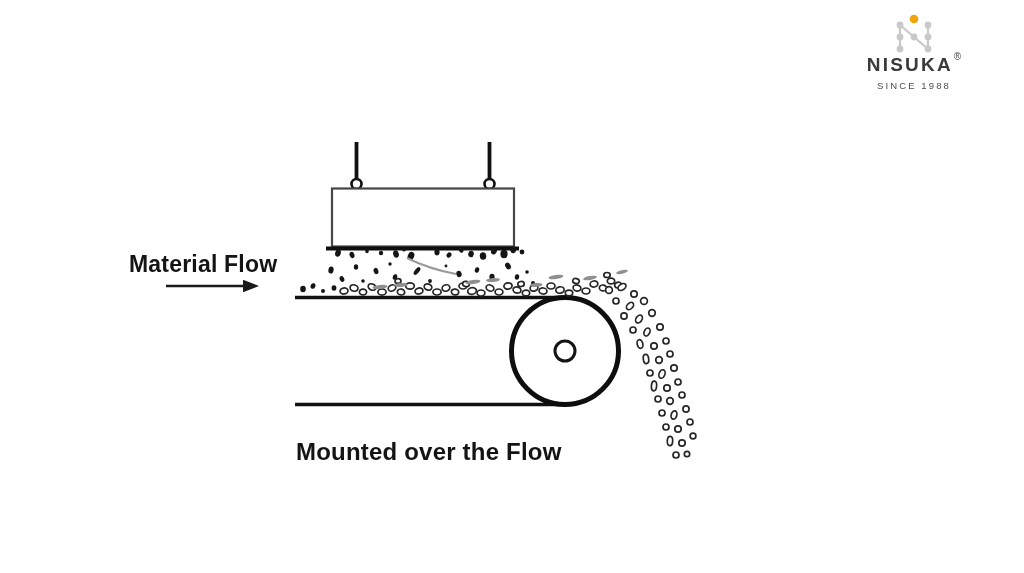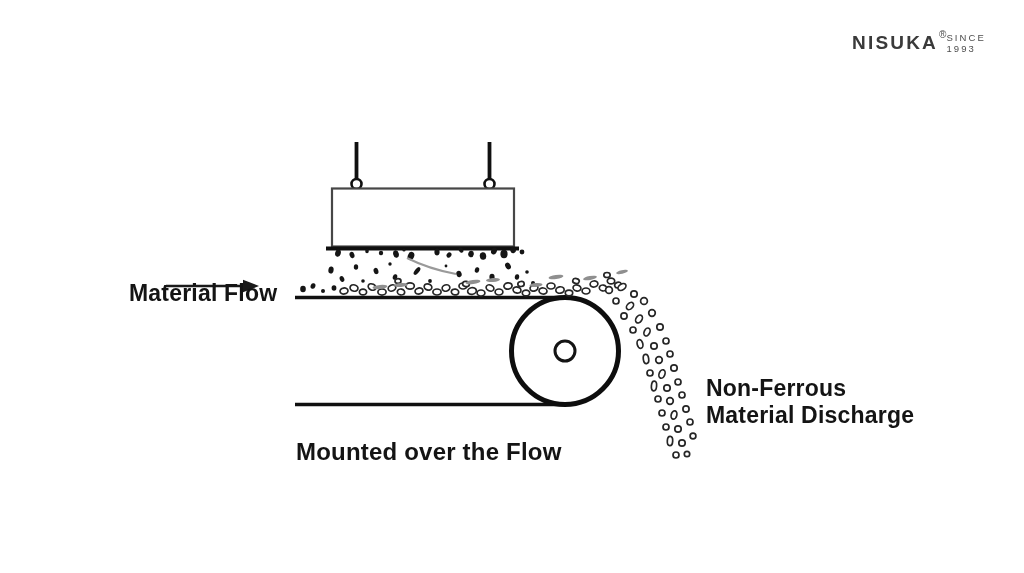--- a/index.html
+++ b/index.html
@@ -2,26 +2,26 @@
 <html><head>
 <meta charset="utf-8">
 <style>
   html, body { margin:0; padding:0; background:#ffffff; }
   body { width:1024px; height:573px; overflow:hidden;
          font-family:"Liberation Sans", sans-serif; }
   .stage { position:relative; width:1024px; height:573px; background:#ffffff; }
   svg.art { position:absolute; left:0; top:0; }
 
   .label { position:absolute; font-weight:700; color:#141414; white-space:nowrap; }
-  .material-flow { left:129px; top:251px; font-size:23px; letter-spacing:0.2px;margin-top:29px; }
+  .material-flow { left:129px; top:251px; font-size:23px; letter-spacing:0.2px; }
   .mounted       { left:296px; top:438px; font-size:24px; letter-spacing:0.2px; }
   .discharge     { left:706px; top:375px; font-size:23px; line-height:27px; letter-spacing:0.2px; }
 
   .logo { position:absolute; left:852px; top:13px; width:124px;
-          display:flex; flex-direction:row; align-items:flex-end; }
+          display:flex; flex-direction:column; align-items:center; }
   .logo .mark { display:block; margin-bottom:1px; }
   .brand-row { display:flex; align-items:flex-start; color:#3a3a3a; }
   .brand { font-size:19px; font-weight:600; letter-spacing:2.2px; color:#3a3a3a; }
   .reg   { font-size:10px; font-weight:400; color:#4a4a4a; position:relative; top:-3px; margin-left:1px; }
   .tagline { font-size:9.5px; font-weight:500; letter-spacing:2.1px; color:#4d4d4d; margin-top:4px; }
 </style>
 </head>
 <body>
 
 <div class="stage">
@@ -178,24 +178,20 @@
     <g>
       <line x1="166" y1="286" x2="243" y2="286" stroke="#1a1a1a" stroke-width="2.6"></line>
       <polygon points="243,279.8 259,286 243,292.2" fill="#1a1a1a"></polygon>
     </g>
   </svg>
 
   <div class="label material-flow">Material Flow</div>
 
   <div class="label mounted">Mounted over the Flow</div>
 
-  <div class="label discharge">
-    <div>Non-Ferrous</div>
-    <div>Material Discharge</div>
-  </div>
 
   <div class="logo">
     <svg class="mark" width="46" height="40" viewBox="0 0 46 40">
       <g stroke="#c9c9c9" stroke-width="2.2">
         <line x1="9" y1="12" x2="9" y2="36"></line>
         <line x1="37" y1="12" x2="37" y2="36"></line>
         <line x1="9" y1="12" x2="37" y2="36"></line>
       </g>
       <g fill="#c9c9c9">
         <circle cx="9" cy="12" r="3.4"></circle>
@@ -205,16 +201,16 @@
           <circle cx="37" cy="24" r="3.4"></circle>
           <circle cx="37" cy="36" r="3.4"></circle>
         <circle cx="23" cy="24" r="3.4"></circle>
       </g>
       <circle cx="23" cy="6" r="4.3" fill="#f0a30a"></circle>
     </svg>
     <div class="brand-row">
       <span class="brand">NISUKA</span>
       <span class="reg">®</span>
     </div>
-    <div class="tagline">SINCE 1993</div>
+    <div class="tagline">SINCE 1988</div>
   </div>
 
 </div>
 
 </body></html>

